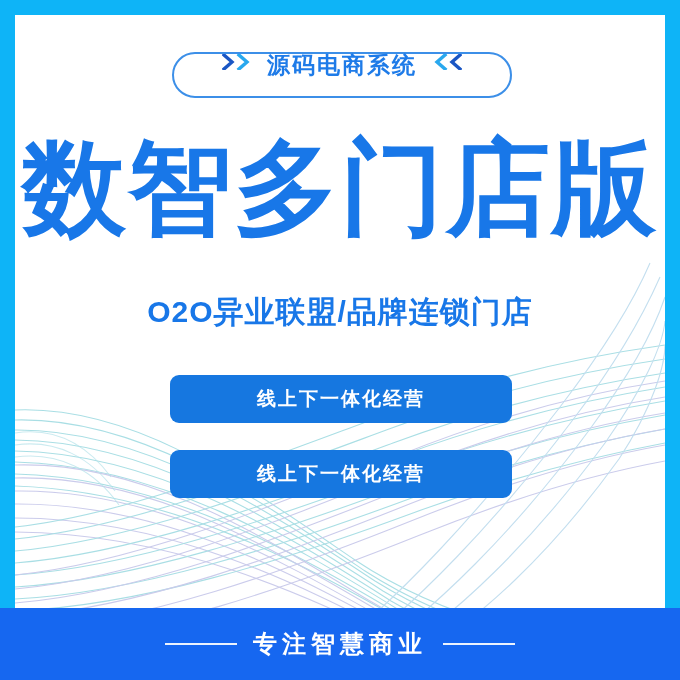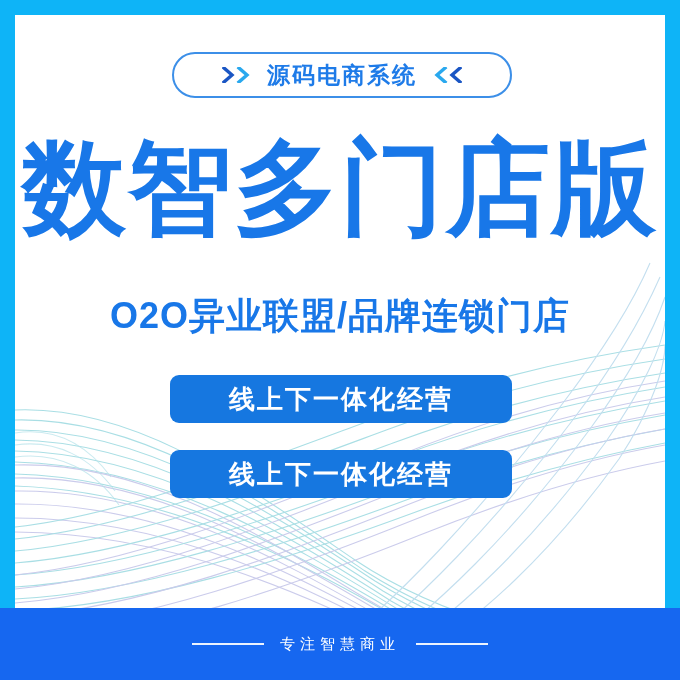--- a/index.html
+++ b/index.html
@@ -33,21 +33,20 @@
   }
 
   
   #badge{
     position:absolute;
     left:157px; top:37px;
     width:340px; height:46px;
     border:2px solid #3C8FE8;
     border-radius:23px;
     display:flex;
-    align-items:center;
     justify-content:center;
     gap:11px;
   }
   .chev{ display:block; }
   #badge-text{
     font-size:23px;
     font-weight:bold;
     color:#1E7BE8;
     letter-spacing:2px;
     line-height:1;
@@ -67,21 +66,21 @@
     letter-spacing:2px;
     white-space:nowrap;
   }
 
   
   #subtitle{
     position:absolute;
     left:0; top:277px;
     width:650px;
     text-align:center;
-    font-size:36px;
+    font-size:30px;
     font-weight:bold;
     color:#1877E8;
     letter-spacing:1px;
     white-space:nowrap;
   }
 
   
   #features{
     position:absolute;
     left:155px; top:360px;
@@ -91,21 +90,21 @@
     gap:27px;
   }
   .feature-pill{
     width:342px; height:48px;
     background:#1677E0;
     border-radius:9px;
     display:flex;
     align-items:center;
     justify-content:center;
     color:#ffffff;
-    font-size:26px;
+    font-size:19px;
     font-weight:bold;
     letter-spacing:2px;
     white-space:nowrap;
   }
 
   
   #bottom-bar{
     position:absolute;
     left:0; bottom:0;
     width:680px; height:72px;
@@ -114,22 +113,22 @@
     align-items:center;
     justify-content:center;
     gap:16px;
   }
   .rule{
     width:72px; height:2px;
     background:rgba(255,255,255,.92);
   }
   #footer-text{
     color:#ffffff;
-    font-size:15px;
-    font-weight:normal;
+    font-size:24px;
+    font-weight:bold;
     letter-spacing:5px;
     white-space:nowrap;
   }
 </style>
 </head>
 <body>
 
 <div id="poster">
   <div id="inner">
 

